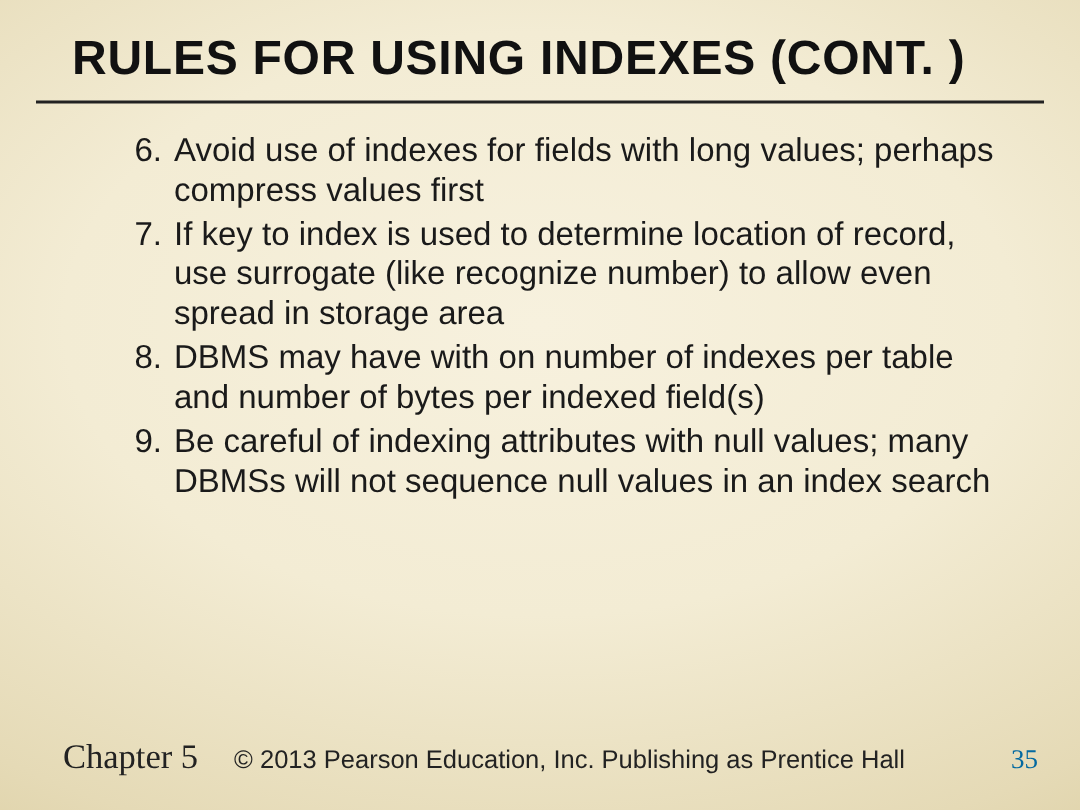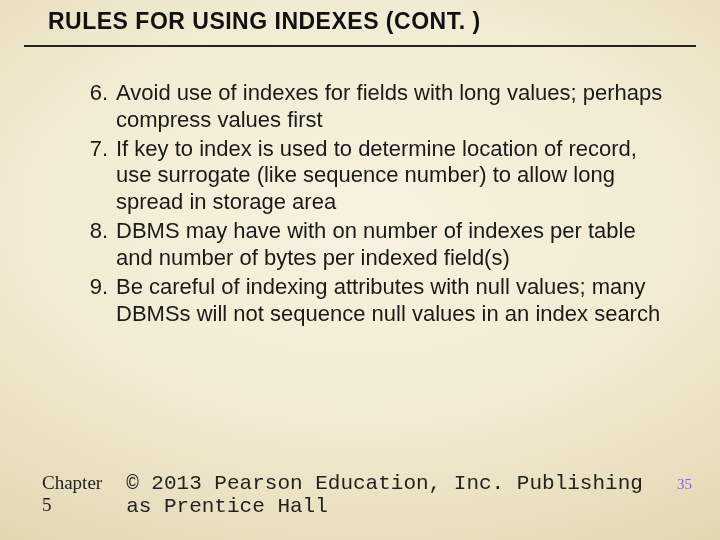--- a/index.html
+++ b/index.html
@@ -11,33 +11,32 @@
   }
   body {
     background: radial-gradient(ellipse 110% 90% at 50% 40%, #f7f1de 0%, #f3ecd4 40%, #e5dab6 75%, #d7c998 100%);
     font-family: Arial, Helvetica, sans-serif;
     color: #1a1a1a;
     position: relative;
   }
   .title {
     font-family: "Arial Black", Arial, sans-serif;
     font-weight: 900;
-    font-size: 23px;
+    font-size: 32px;
     letter-spacing: 0.5px;
-    padding: 8px 0 8px 48px;
+    padding: 20px 0 8px 48px;
     color: #111;
   }
   .hr {
     border: none;
     border-top: 2px solid #222;
     margin: 2px 24px 0 24px;
   }
   .content {
     padding: 18px 56px 0 48px;
-    margin-top: 15px;
   }
   ol.rules {
     margin: 0;
     padding: 0 0 0 68px;
     list-style: none;
     counter-reset: rule var(--start, 5);
   }
   ol.rules li {
     counter-increment: rule;
     position: relative;
@@ -56,46 +55,46 @@
     position: absolute;
     left: 0;
     right: 0;
     bottom: 22px;
     display: flex;
     align-items: baseline;
     padding: 0 28px 0 42px;
   }
   .chapter {
     font-family: Georgia, "Times New Roman", serif;
-    font-size: 19px;
+    font-size: 23px;
     color: #222;
     margin-right: 24px;
   }
   .copyright {
-    font-family: Liberation Mono, monospace;
-    font-size: 21px;
+    font-family: Liberation Sans, sans-serif;
+    font-size: 17px;
     color: #222;
   }
   .pagenum {
     margin-left: auto;
     font-family: Georgia, "Times New Roman", serif;
-    font-size: 15px;
-    color: #8b5cf6;
+    font-size: 18px;
+    color: #0369a1;
   }
 </style>
 </head>
 <body>
 
 <div class="title">RULES FOR USING INDEXES (CONT. )</div>
 <hr class="hr">
 
 <div class="content">
   <ol class="rules" id="rules-list" style="--start: 5;">
       <li>Avoid use of indexes for fields with long values; perhaps compress values first</li>
-      <li>If key to index is used to determine location of record, use surrogate (like sequence number) to allow long spread in storage area</li>
+      <li>If key to index is used to determine location of record, use surrogate (like recognize number) to allow even spread in storage area</li>
       <li>DBMS may have with on number of indexes per table and number of bytes per indexed field(s)</li>
       <li>Be careful of indexing attributes with null values; many DBMSs will not sequence null values in an index search</li>
     </ol>
 </div>
 
 <div class="footer">
   <span class="chapter">Chapter 5</span>
   <span class="copyright">© 2013 Pearson Education, Inc.  Publishing as Prentice Hall</span>
   <span class="pagenum">35</span>
 </div>

